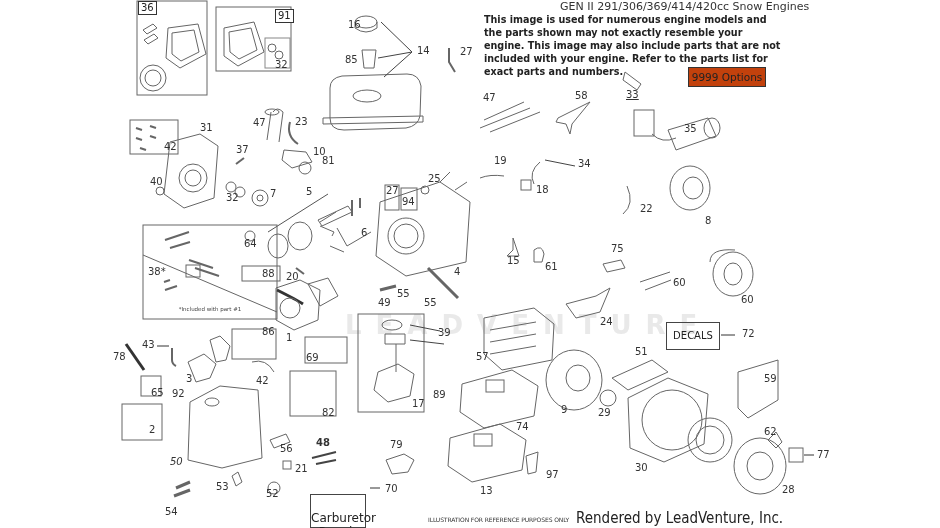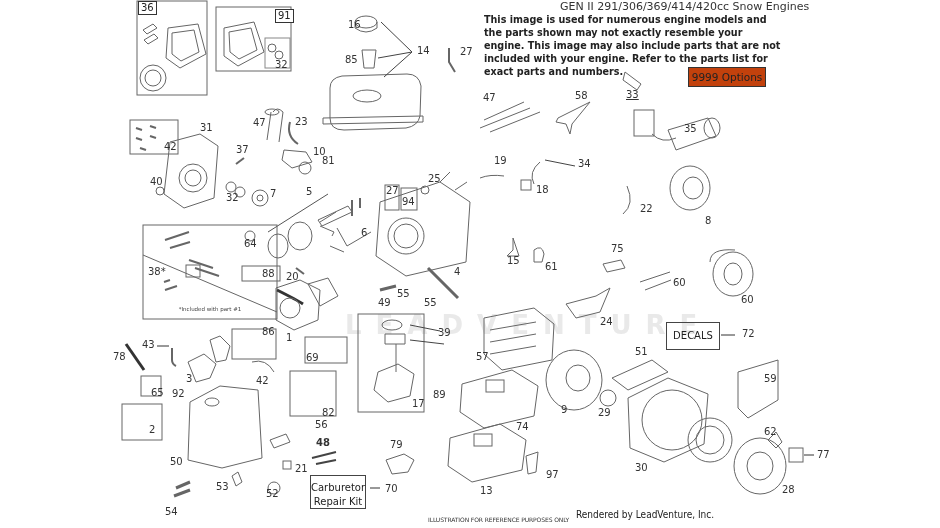--- a/index.html
+++ b/index.html
@@ -5,24 +5,24 @@
   html, body { margin:0; padding:0; background:#ffffff; }
   body { width:940px; height:528px; position:relative; overflow:hidden;
          font-family:"DejaVu Sans", sans-serif; color:#333; }
   .title { position:absolute; left:560px; top:0px; font-size:11px; color:#333; white-space:nowrap; }
   .note { position:absolute; left:484px; top:13px; width:300px; font-size:9.6px; font-weight:bold;
           line-height:13px; color:#222; }
   .opt-box { position:absolute; left:688px; top:67px; width:76px; height:18px; border:1px solid #333;
              font-size:10.5px; text-align:center; line-height:18px; color:#222; background:#c2410c; }
   .decals-box { position:absolute; left:666px; top:322px; width:52px; height:26px; border:1px solid #444;
              font-size:10px; text-align:center; line-height:26px; color:#222; }
-  .carb-box { position:absolute; left:310px; top:475px; width:56px; height:34px; border:1.2px solid #444;
-             font-size:10px; text-align:center; line-height:14px; padding-top:5px; box-sizing:border-box; color:#222;}
+  .carb-box { position:absolute; left:310px; top:494px; width:56px; height:34px; border:1.2px solid #444;
+             font-size:12px; text-align:center; line-height:14px; padding-top:16px; box-sizing:border-box; color:#222;}
   .footer-small { position:absolute; left:428px; top:516px; font-size:6px; color:#333; letter-spacing:-0.1px; white-space:nowrap;}
-  .footer-big { position:absolute; left:576px; top:509px; font-size:10px; color:#222; white-space:nowrap; font-family:"DejaVu Sans Condensed","DejaVu Sans",sans-serif; }
+  .footer-big { position:absolute; left:576px; top:509px; font-size:15px; color:#222; white-space:nowrap; font-family:"DejaVu Sans Condensed","DejaVu Sans",sans-serif; }
   .lbl { position:absolute; font-size:10px; color:#333; white-space:nowrap; }
   .kitlbl { position:absolute; font-size:10px; border:1px solid #333; padding:0 2px; background:#fff; color:#222; line-height:12px;}
   svg.parts { position:absolute; left:0; top:0; }
   .watermark { position:absolute; left:345px; top:310px; font-size:26px; letter-spacing:14px; color:#e9e9e9; font-weight:bold; }
   .incl { position:absolute; left:146px; top:306px; font-size:5.5px; color:#444; width:128px; text-align:center; }
 </style>
 </head>
 <body>
 
 <div class="title">GEN II 291/306/369/414/420cc Snow Engines</div>
@@ -313,22 +313,22 @@
 <div class="lbl" style="left:151px;top:387px;">65</div>
 <div class="lbl" style="left:172px;top:388px;">92</div>
 <div class="lbl" style="left:322px;top:407px;">82</div>
 <div class="lbl" style="left:412px;top:398px;">17</div>
 <div class="lbl" style="left:516px;top:421px;">74</div>
 <div class="lbl" style="left:561px;top:404px;">9</div>
 <div class="lbl" style="left:598px;top:407px;">29</div>
 <div class="lbl" style="left:149px;top:424px;">2</div>
 <div class="lbl" style="left:764px;top:426px;">62</div>
 <div class="lbl" style="left:817px;top:449px;">77</div>
-<div class="lbl" style="left:170px;top:456px;">50</div>
-<div class="lbl" style="left:280px;top:419px;margin-left:35px;">56</div>
+<div class="lbl" style="left:170px;top:456px;font-style:italic;">50</div>
+<div class="lbl" style="left:280px;top:443px;">56</div>
 <div class="lbl" style="left:316px;top:437px;font-weight:bold;">48</div>
 <div class="lbl" style="left:390px;top:439px;">79</div>
 <div class="lbl" style="left:295px;top:463px;">21</div>
 <div class="lbl" style="left:635px;top:462px;">30</div>
 <div class="lbl" style="left:216px;top:481px;">53</div>
 <div class="lbl" style="left:266px;top:488px;">52</div>
 <div class="lbl" style="left:546px;top:469px;">97</div>
 <div class="lbl" style="left:480px;top:485px;">13</div>
 <div class="lbl" style="left:782px;top:484px;">28</div>
 <div class="lbl" style="left:165px;top:506px;">54</div>

